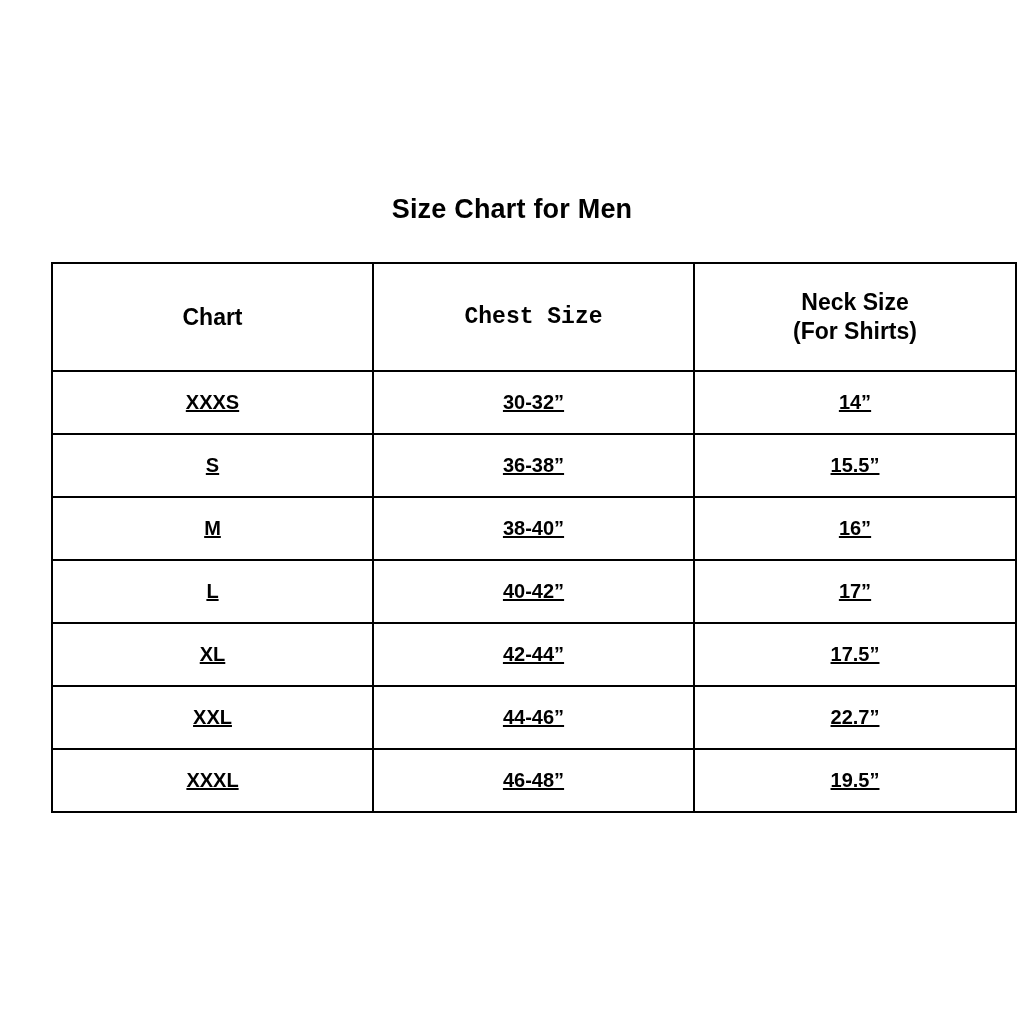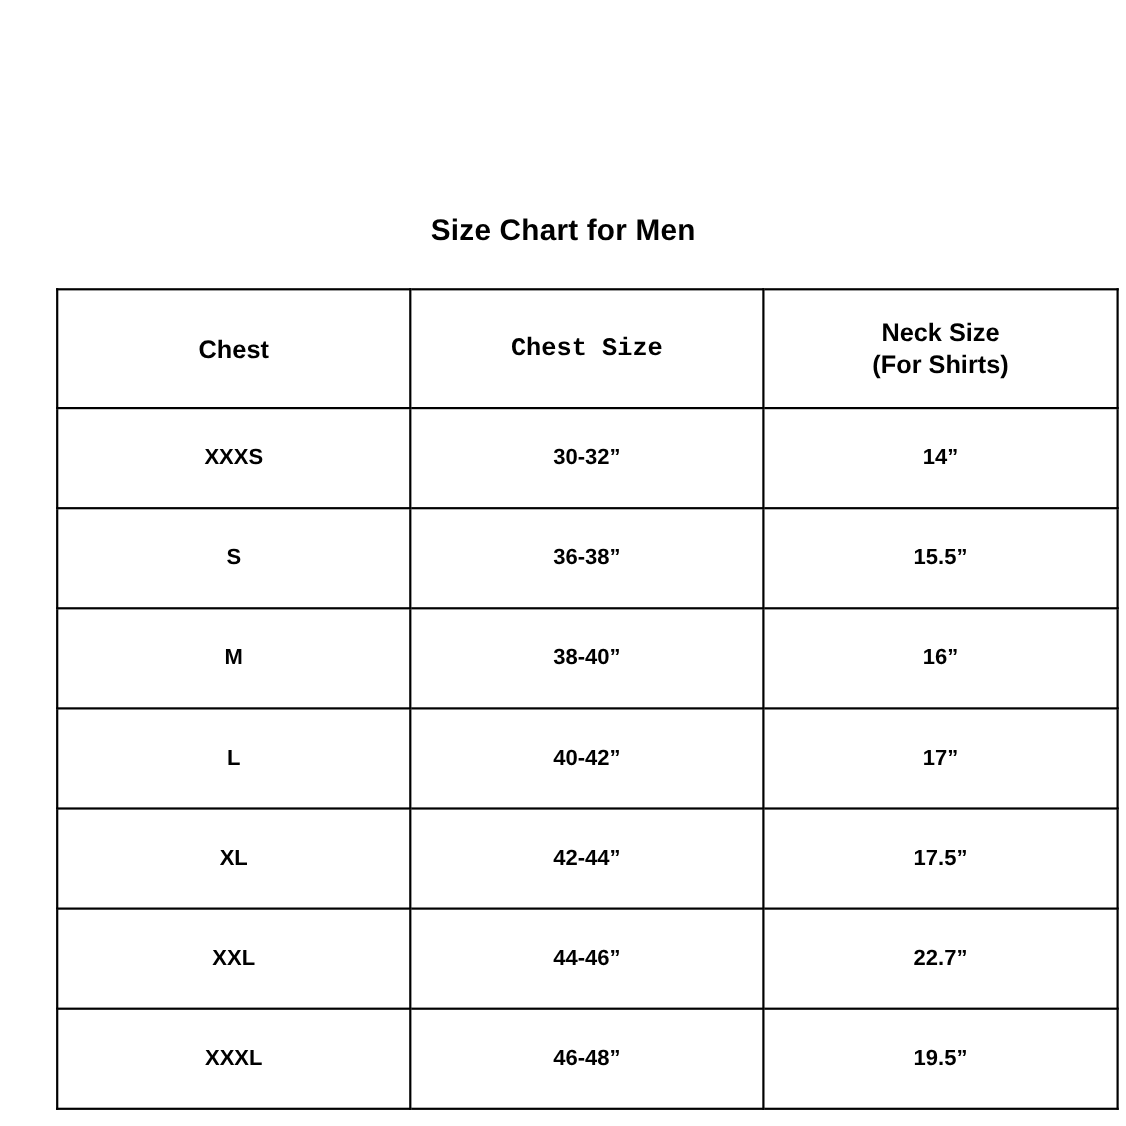--- a/index.html
+++ b/index.html
@@ -52,21 +52,22 @@
   }
   table.size-table th {
     height: 98px;
     font-size: 23px;
     line-height: 1.25;
     padding: 4px 6px;
   }
   table.size-table td {
     height: 53px;
     font-size: 20px;
-    padding: 18px 6px;
+    padding: 4px 6px;
+    text-decoration: underline;
   }
   .col-size { width: 307px; }
   .col-chest { width: 307px; font-family: Liberation Mono, monospace; }
   .col-neck { width: 308px; }
   .th-sub {
     display: block;
     font-size: 23px;
     font-weight: bold;
   }
 </style>
@@ -75,21 +76,21 @@
 
 <div class="page">
 
   <div class="chart-title">Size Chart for Men</div>
 
   <div class="table-wrap">
     <table class="size-table">
       <thead>
         <tr>
           <th class="col-size">
-            <span>Chest</span>
+            <span>Chart</span>
           </th>
           <th class="col-chest">
             <span>Chest Size</span>
           </th>
           <th class="col-neck">
             <span>Neck Size</span>
             <span class="th-sub">(For Shirts)</span>
           </th>
         </tr>
       </thead>

